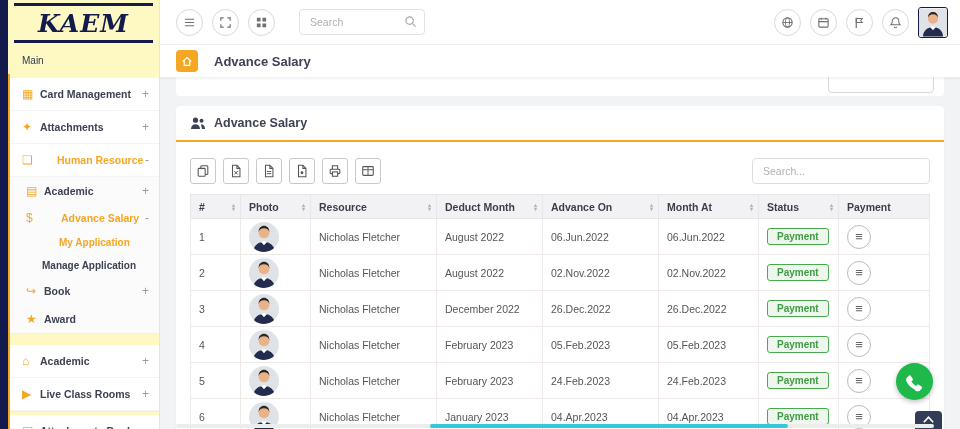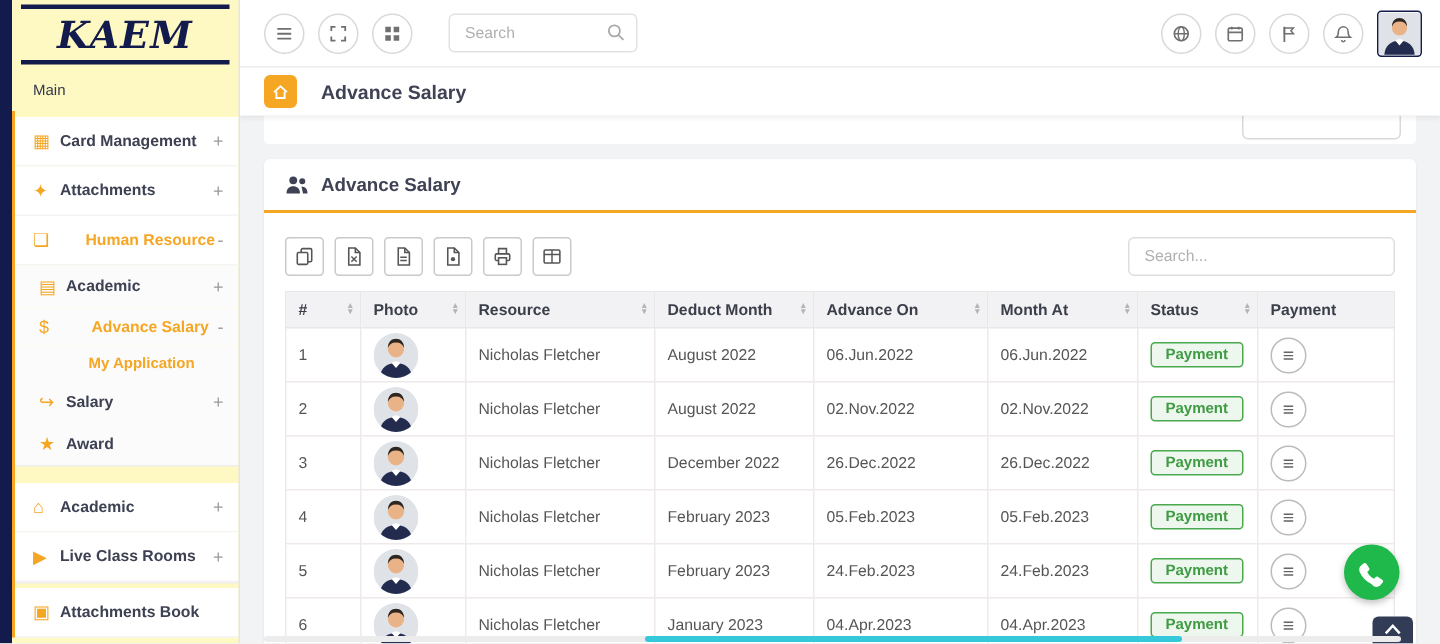--- a/index.html
+++ b/index.html
@@ -143,24 +143,27 @@
         </div>
         <div class="nav-item h26 indent1 active">
           <span class="nav-ico">$</span>
           <span class="nav-label">Advance Salary</span>
           <span class="nav-toggle">-</span>
         </div>
         <div class="subsub">
           <div class="nav-item h23 indent2 small-label active">
             <span class="nav-label">My Application</span>
           </div>
+          <div class="nav-item h23 indent2 small-label">
+            <span class="nav-label">Manage Application</span>
+          </div>
         </div>
         <div class="nav-item h28 indent1">
           <span class="nav-ico">↪</span>
-          <span class="nav-label">Salary</span>
+          <span class="nav-label">Book</span>
           <span class="nav-toggle">+</span>
         </div>
         <div class="nav-item h28 indent1">
           <span class="nav-ico">★</span>
           <span class="nav-label">Award</span>
         </div>
       </div>
 
       <div class="nav-gap"></div>
 

